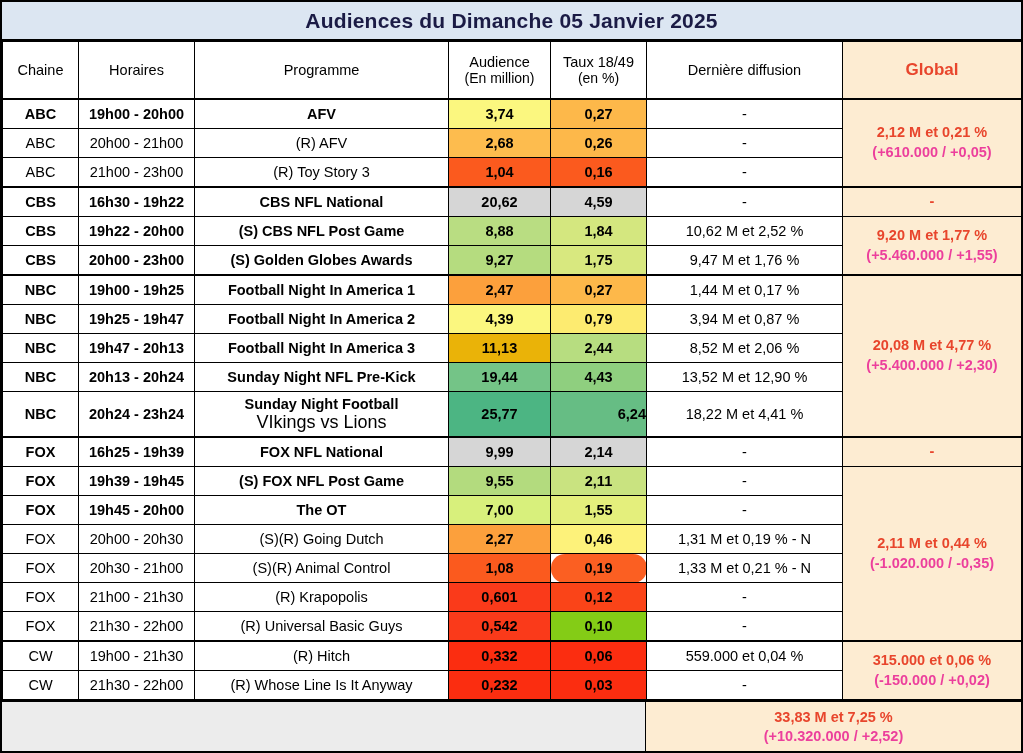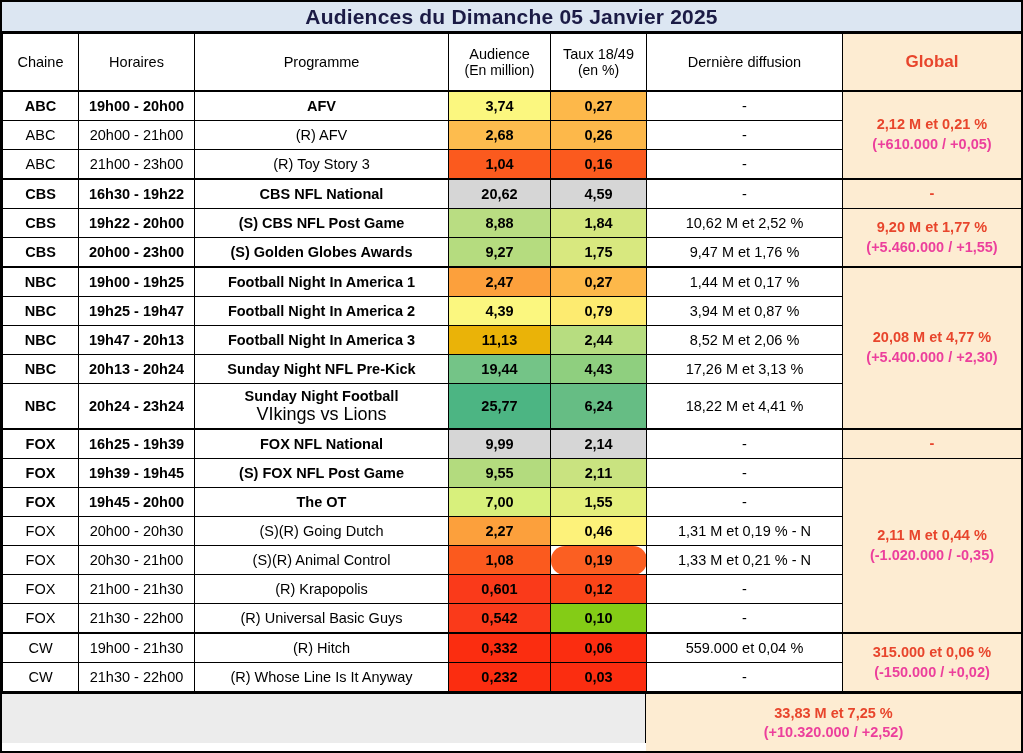--- a/index.html
+++ b/index.html
@@ -125,21 +125,21 @@
     align-items: center;
     justify-content: center;
     font-weight: bold;
     font-size: 14.5px;
     color: #000;
   }
   .footer-global {
     background: #fdecd2;
     border-top: 2px solid #000;
     flex: 1 1 auto;
-    height: 59px;
+    height: 51px;
     box-sizing: border-box;
     display: flex;
     flex-direction: column;
     align-items: center;
     justify-content: center;
     line-height: 1.3;
   }
   .footer-global .l1 { color: #e8452c; font-weight: bold; font-size: 14.5px; }
   .footer-global .l2 { color: #ec3f9c; font-weight: bold; font-size: 14.5px; }
   .body-area { flex: 1 1 auto; }
@@ -288,31 +288,31 @@
             <td class="derniere">8,52 M et 2,06 %</td>
           </tr>
           <tr>
             <td class="chaine bold">NBC</td>
             <td class="horaires bold">20h13 - 20h24</td>
             <td class="prog bold">
               <span class="prog-main">Sunday Night NFL Pre-Kick</span>
             </td>
             <td class="num" style="background:#74c487;">19,44</td>
             <td class="num" style="background:#8fcf7f;">4,43</td>
-            <td class="derniere">17,26 M et 3,13 %</td>
+            <td class="derniere">13,52 M et 12,90 %</td>
           </tr>
           <tr>
             <td class="chaine bold" style="height:44px;">NBC</td>
             <td class="horaires bold" style="height:44px;">20h24 - 23h24</td>
             <td class="prog bold" style="height:44px;">
               <span class="prog-main">Sunday Night Football</span>
               <span class="prog-sub">VIkings vs Lions</span>
             </td>
             <td class="num" style="background:#4cb583;height:44px;">25,77</td>
-            <td class="num" style="background:#66bd84;height:44px;">6,24</td>
+            <td class="num" style="background:#66bd84;height:44px;text-align:right;">6,24</td>
             <td class="derniere" style="height:44px;">18,22 M et 4,41 %</td>
           </tr>
           <tr class="group-start">
             <td class="chaine bold" style="border-bottom:1px dashed #000;">FOX</td>
             <td class="horaires bold" style="border-bottom:1px dashed #000;">16h25 - 19h39</td>
             <td class="prog bold" style="border-bottom:1px dashed #000;">
               <span class="prog-main">FOX NFL National</span>
             </td>
             <td class="num" style="background:#d6d6d6;border-bottom:1px dashed #000;">9,99</td>
             <td class="num" style="background:#d6d6d6;border-bottom:1px dashed #000;">2,14</td>

